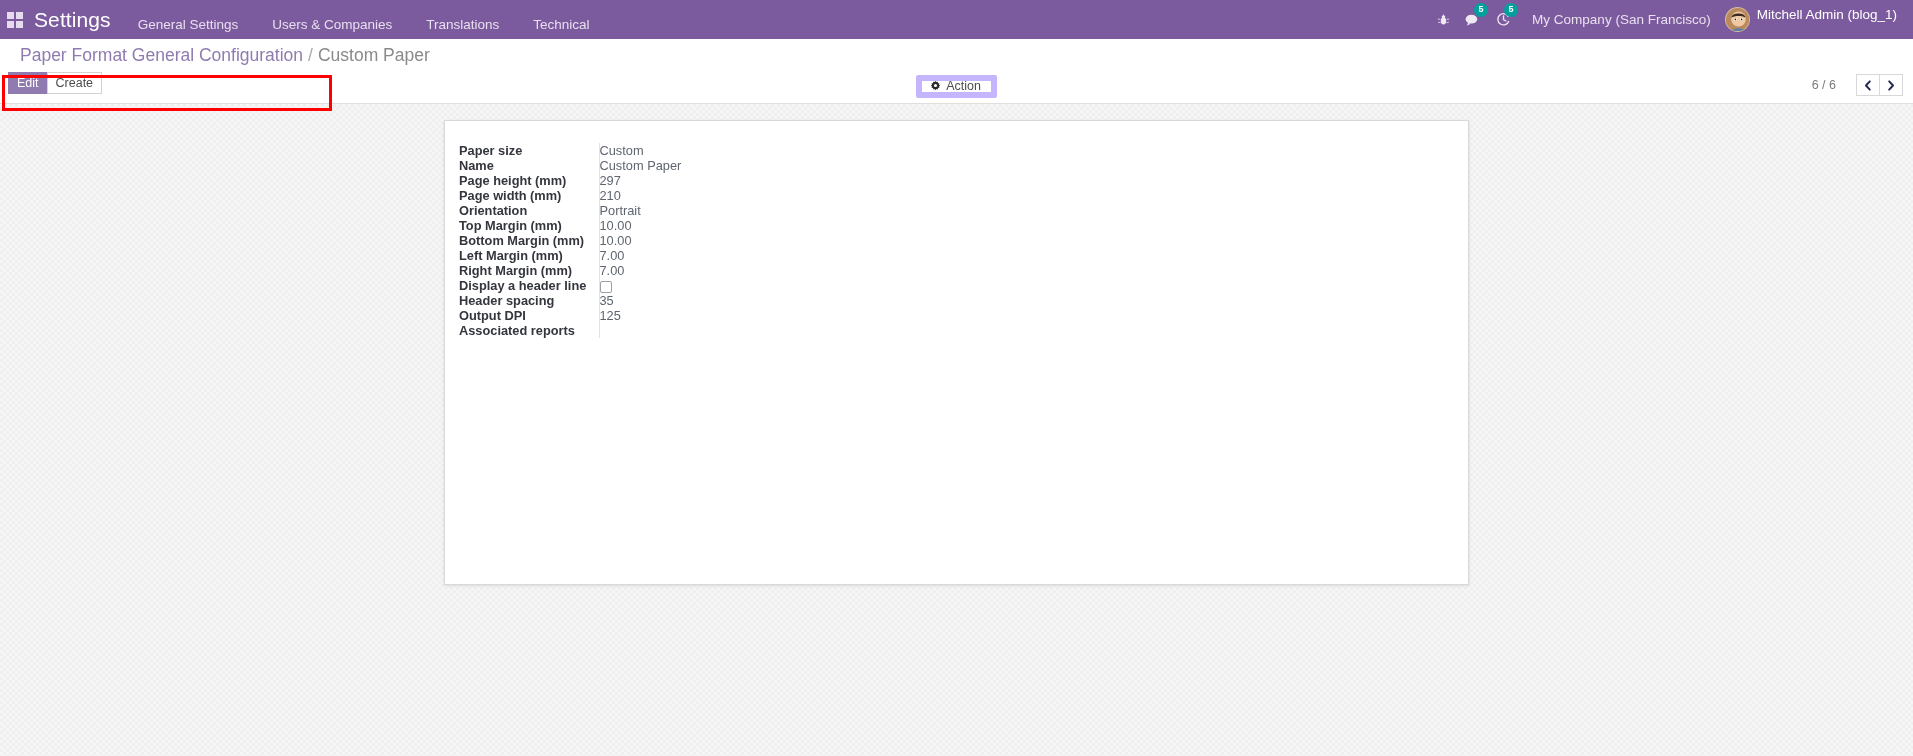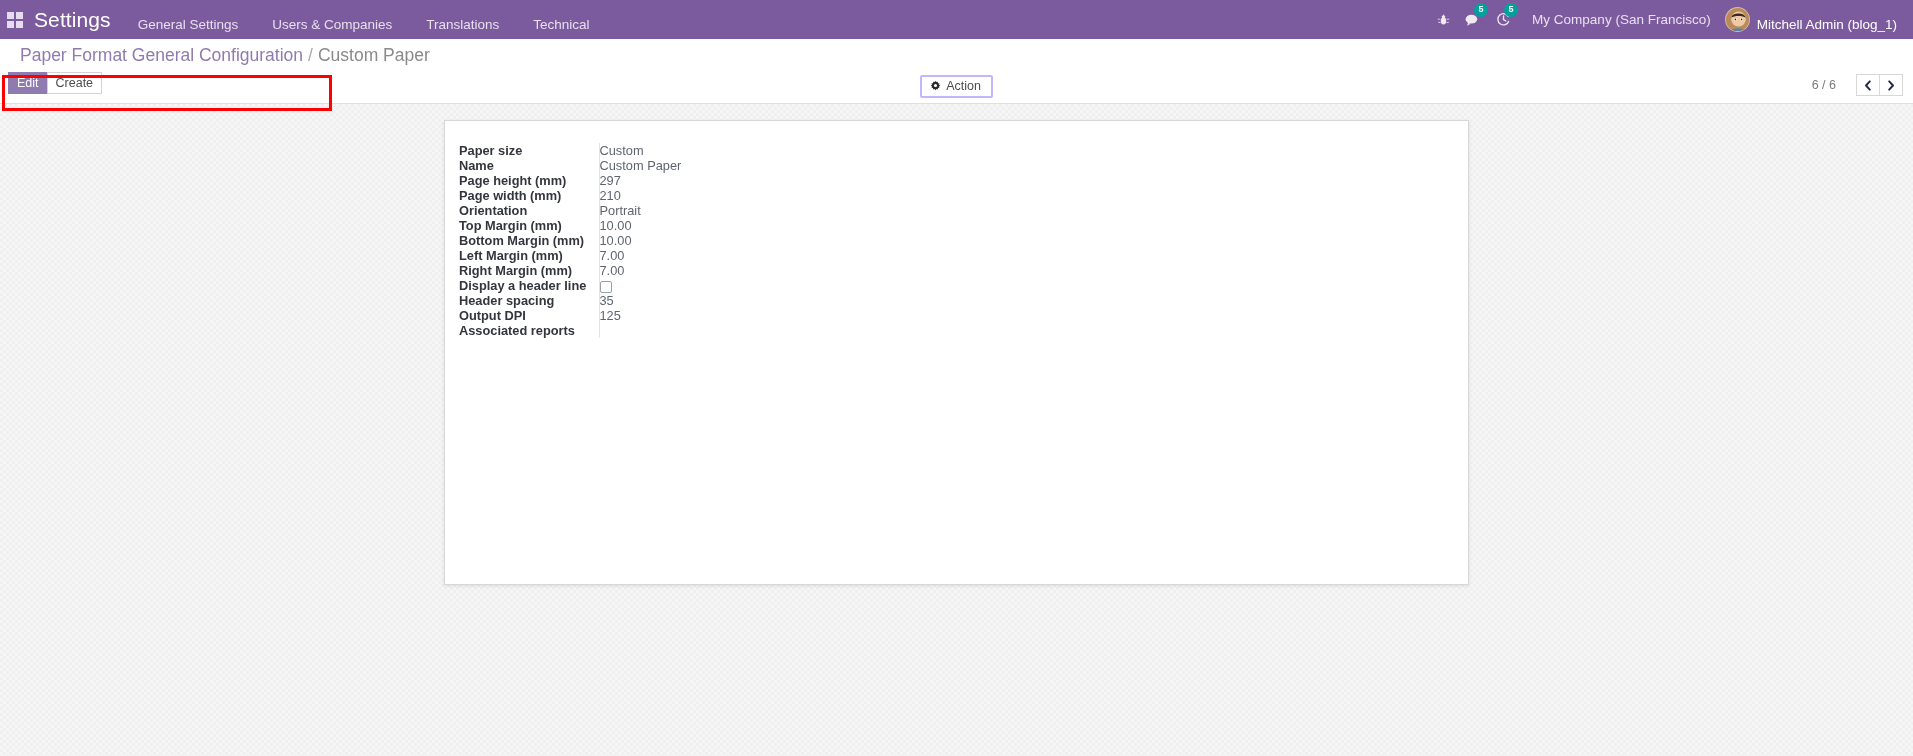--- a/index.html
+++ b/index.html
@@ -87,21 +87,21 @@
     font-weight: bold;
   }
   .company-name {
     color: #e8e0ee;
     font-size: 13.5px;
     padding: 0 14px;
     cursor: pointer;
     white-space: nowrap;
   }
   .user-menu {
-    display: flex; align-items: flex-end;
+    display: flex; align-items: flex-start;
     cursor: pointer;
     padding-right: 6px;
   }
   .avatar {
     width: 25px; height: 25px;
     border-radius: 50%;
     margin-right: 7px;
     overflow: hidden;
     flex-shrink: 0;
     background: #c9a37a;
@@ -173,21 +173,21 @@
     display: flex;
     justify-content: center;
     pointer-events: none;
   }
   .btn-action {
     pointer-events: auto;
     height: 23px;
     line-height: 21px;
     font-size: 12.5px;
     padding: 0 10px 0 8px;
-    border: 2px solid #c4b5fd;
+    border: 6px solid #c4b5fd;
     background: #ffffff;
     color: #4c4c4c;
     cursor: pointer;
     display: inline-flex;
     align-items: center;
     gap: 5px;
     border-radius: 2px;
     font-family: "Liberation Sans", sans-serif;
   }
 

